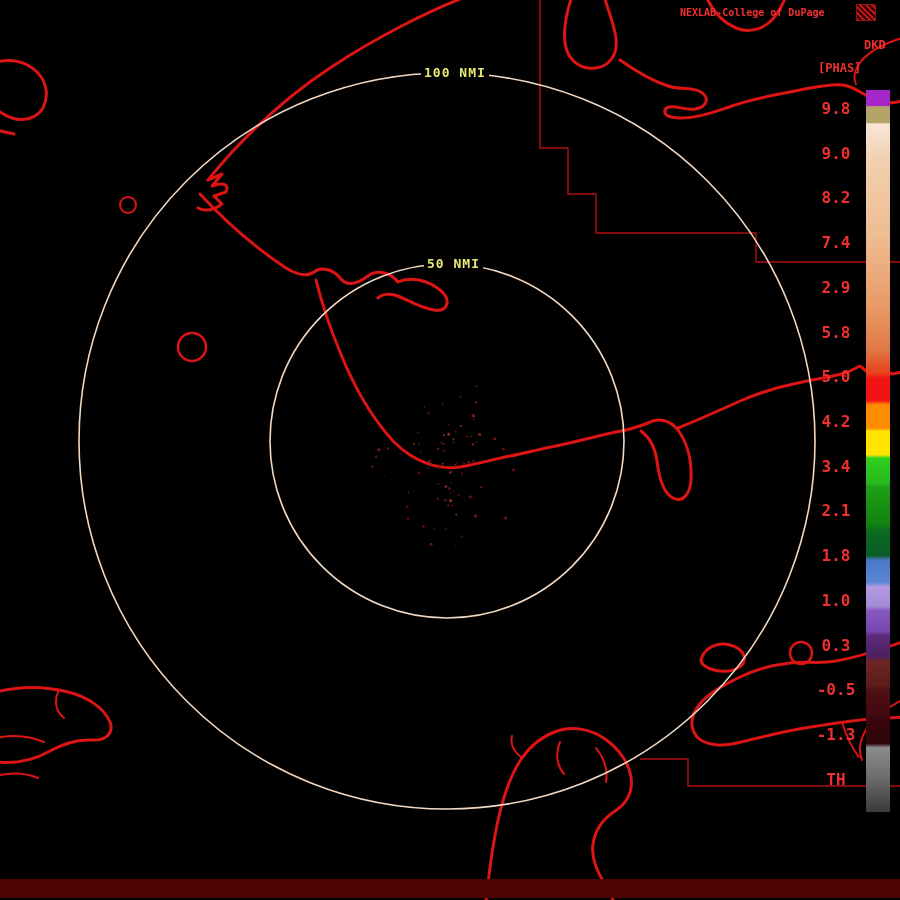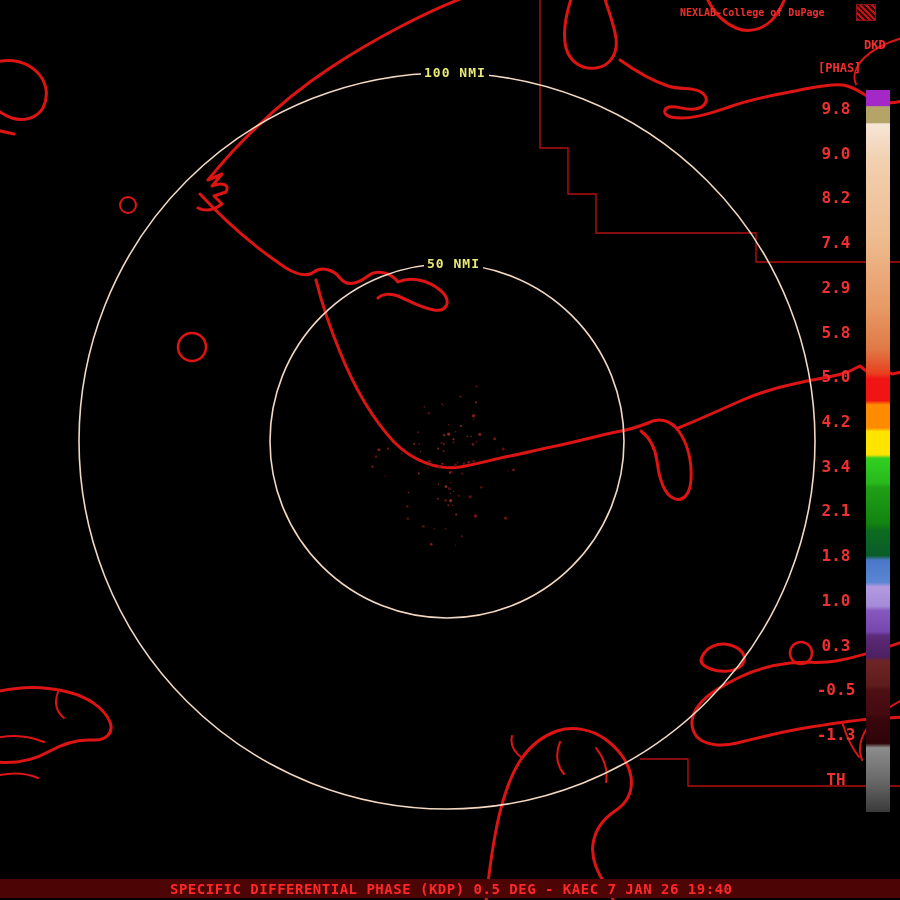--- a/index.html
+++ b/index.html
@@ -186,15 +186,14 @@
     <span>2.1</span>
     <span>1.8</span>
     <span>1.0</span>
     <span>0.3</span>
     <span>-0.5</span>
     <span>-1.3</span>
     <span>TH</span>
   </div>
 
   <div id="footer-bar"></div>
-  <div class="txt" id="footer-text">SPECIFIC DIFFERENTIAL PHASE (KDP) 0.5 DEG - KAEC 7 JAN 26 19:40</div>
 
 </div>
 
 </body></html>

